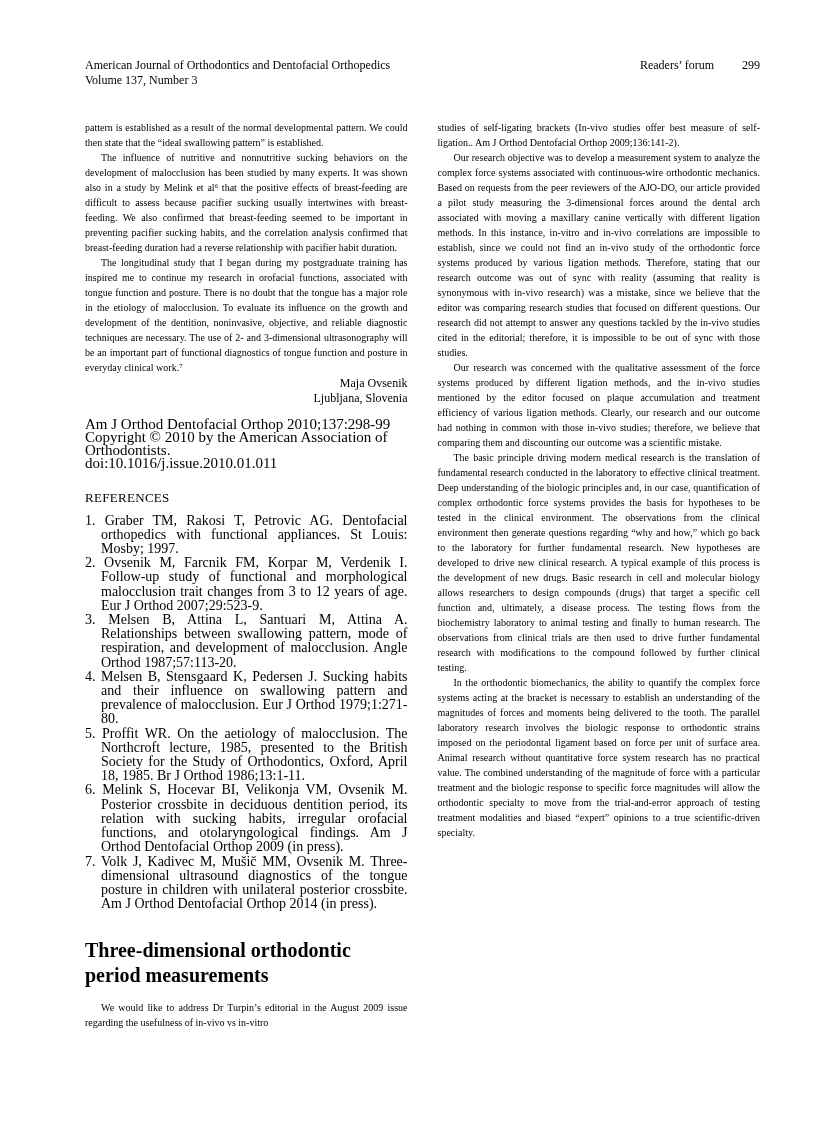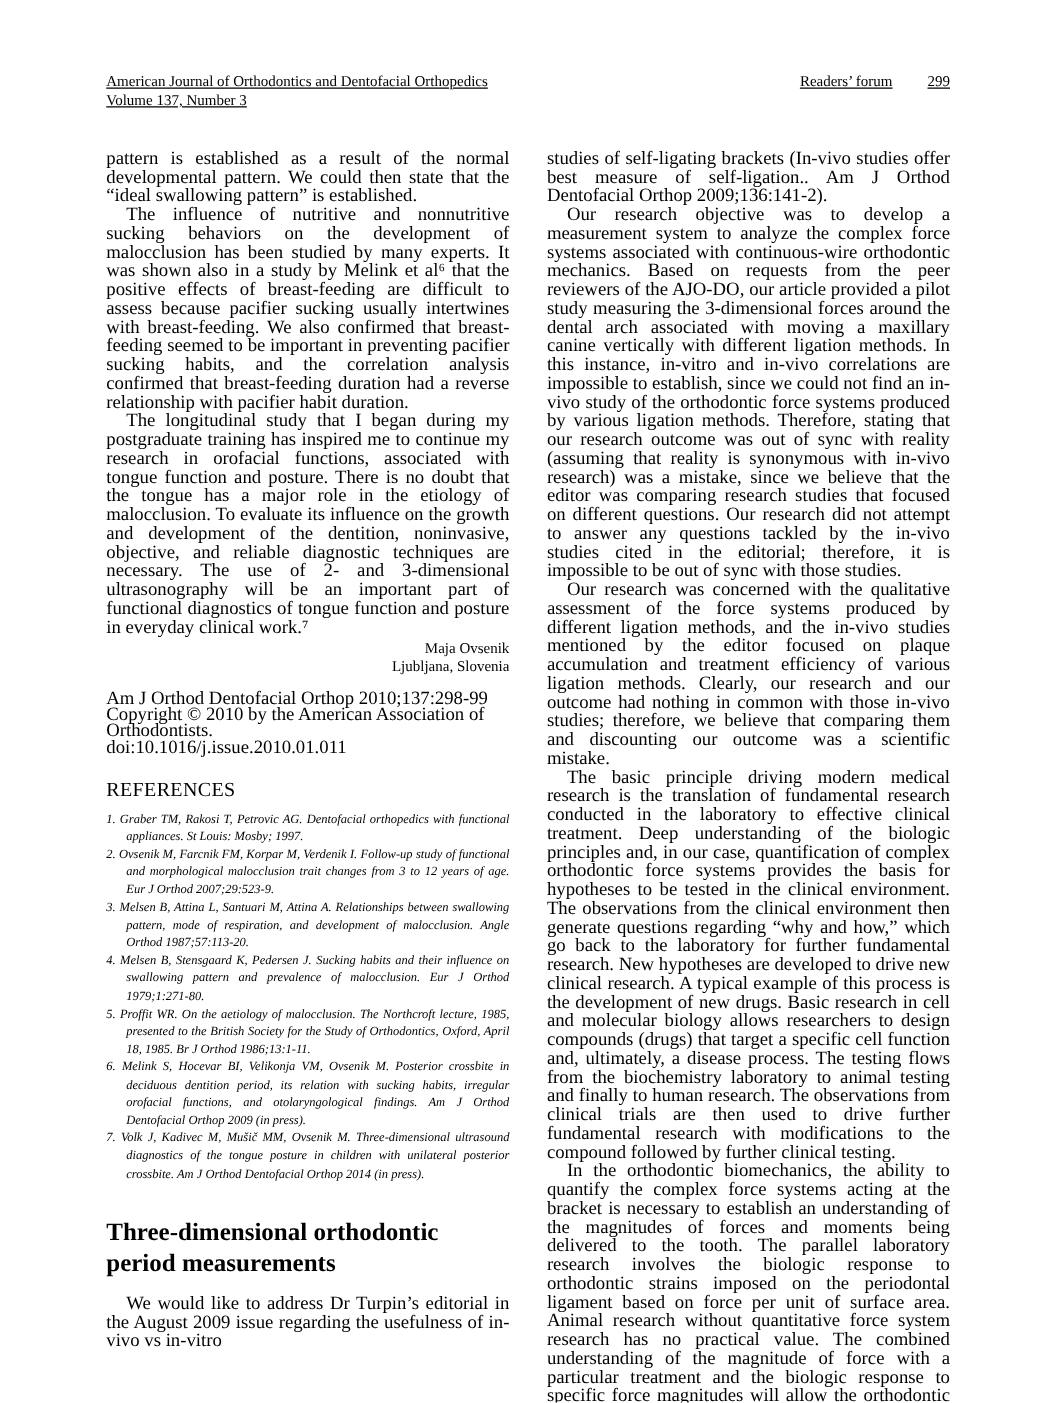--- a/index.html
+++ b/index.html
@@ -18,61 +18,59 @@
     height: 1122px;
     padding: 58px 78px 20px 85px;
   }
   .page-header {
     display: flex;
     justify-content: space-between;
     align-items: flex-start;
     font-size: 12px;
     line-height: 15px;
     margin-bottom: 32px;
-    text-decoration: underline;
   }
   .header-right { text-align: right; white-space: nowrap; }
   .pageno { margin-left: 28px; }
   .columns { display: flex; gap: 30px; }
   .col { flex: 1 1 0; min-width: 0; }
   .col p {
-    font-size: 15px;
+    font-size: 10px;
     line-height: 15px;
     text-align: justify;
     text-indent: 16px;
     hyphens: auto;
     -webkit-hyphens: auto;
   }
   p.cont { text-indent: 0; }
   .signature {
     text-align: right;
     font-size: 12px;
     line-height: 15px;
     margin: 1px 0 12px 0;
   }
   .citation {
     font-size: 15px;
     line-height: 12.9px;
     margin-bottom: 21px;
   }
   .ref-heading {
-    font-size: 16px;
+    font-size: 13px;
     line-height: 14px;
     letter-spacing: 0.3px;
     margin-bottom: 9px;
   }
   ol.refs { list-style: none; }
   ol.refs li {
-    font-size: 10px;
+    font-size: 14px;
     line-height: 14.2px;
     text-align: justify;
     padding-left: 16px;
     text-indent: -16px;
     hyphens: auto;
-    font-style: italic;
     -webkit-hyphens: auto;
   }
   .article-title {
     font-size: 20px;
     line-height: 25px;
     font-weight: bold;
     margin: 27px 0 12px 0;
   }
 </style>
 </head>

